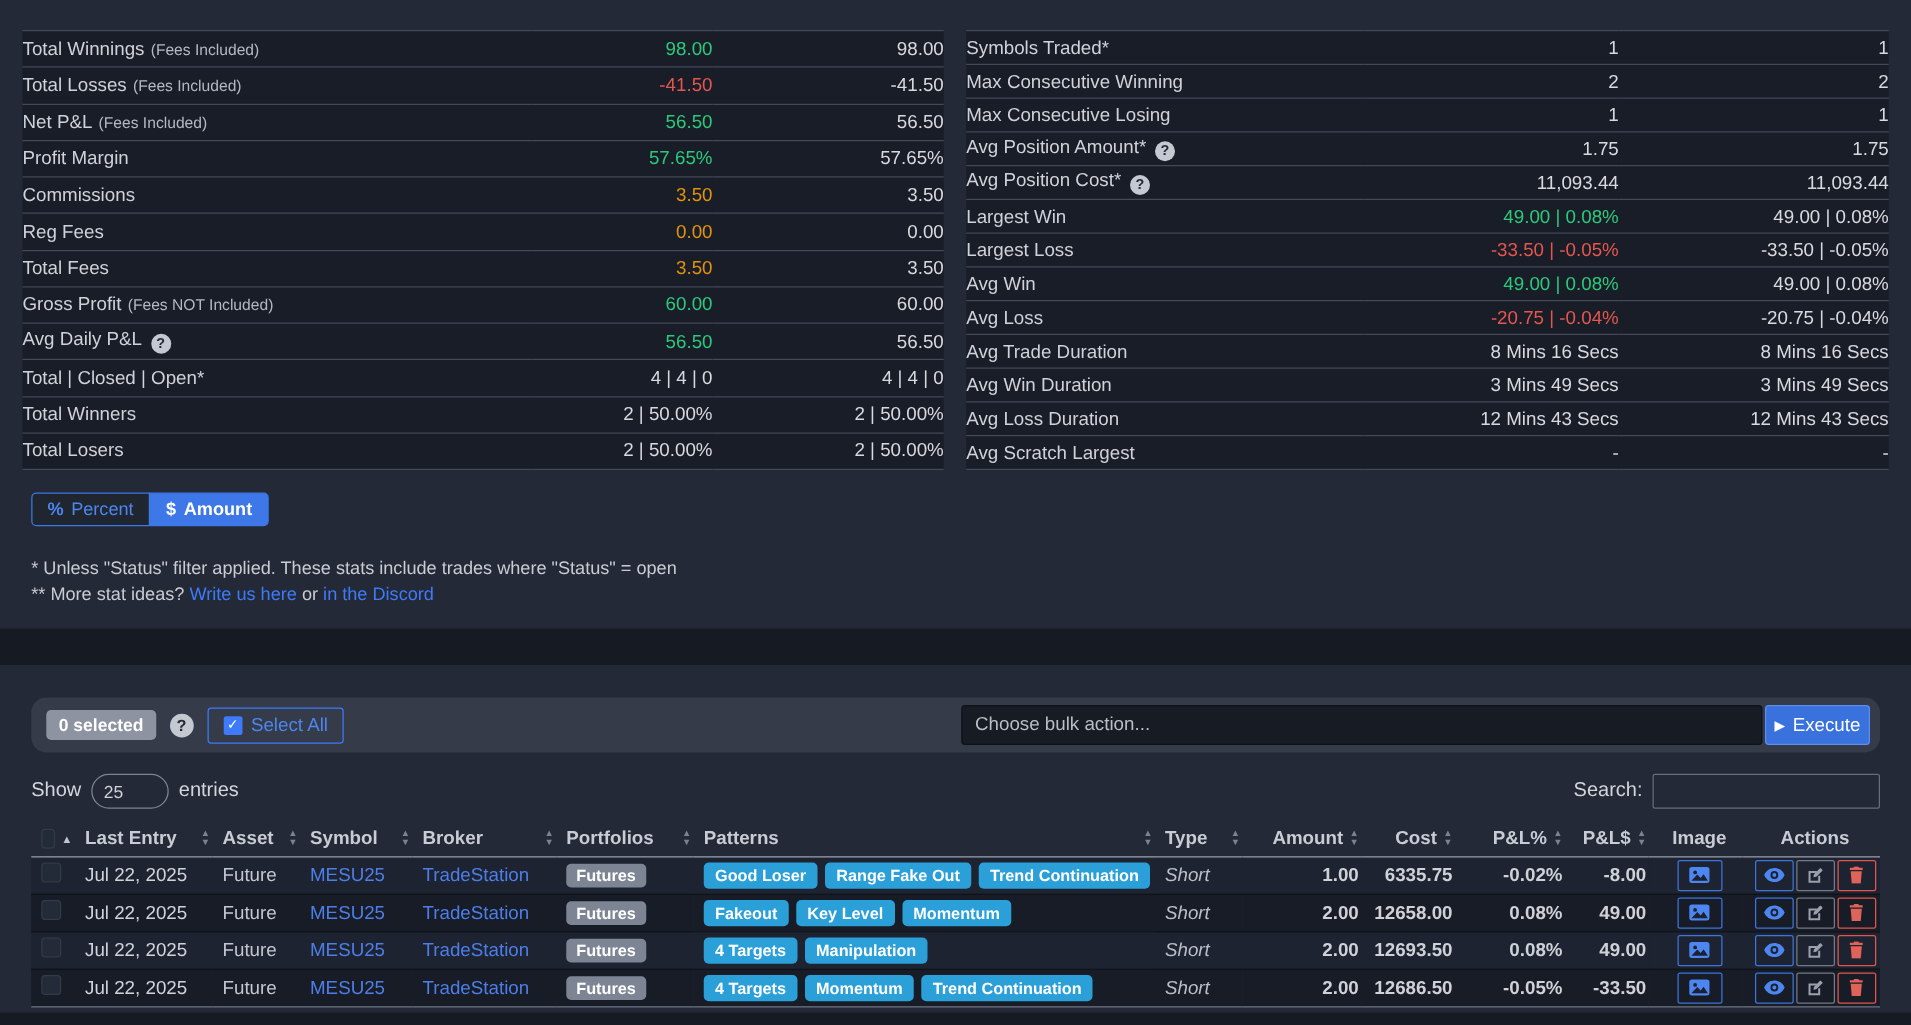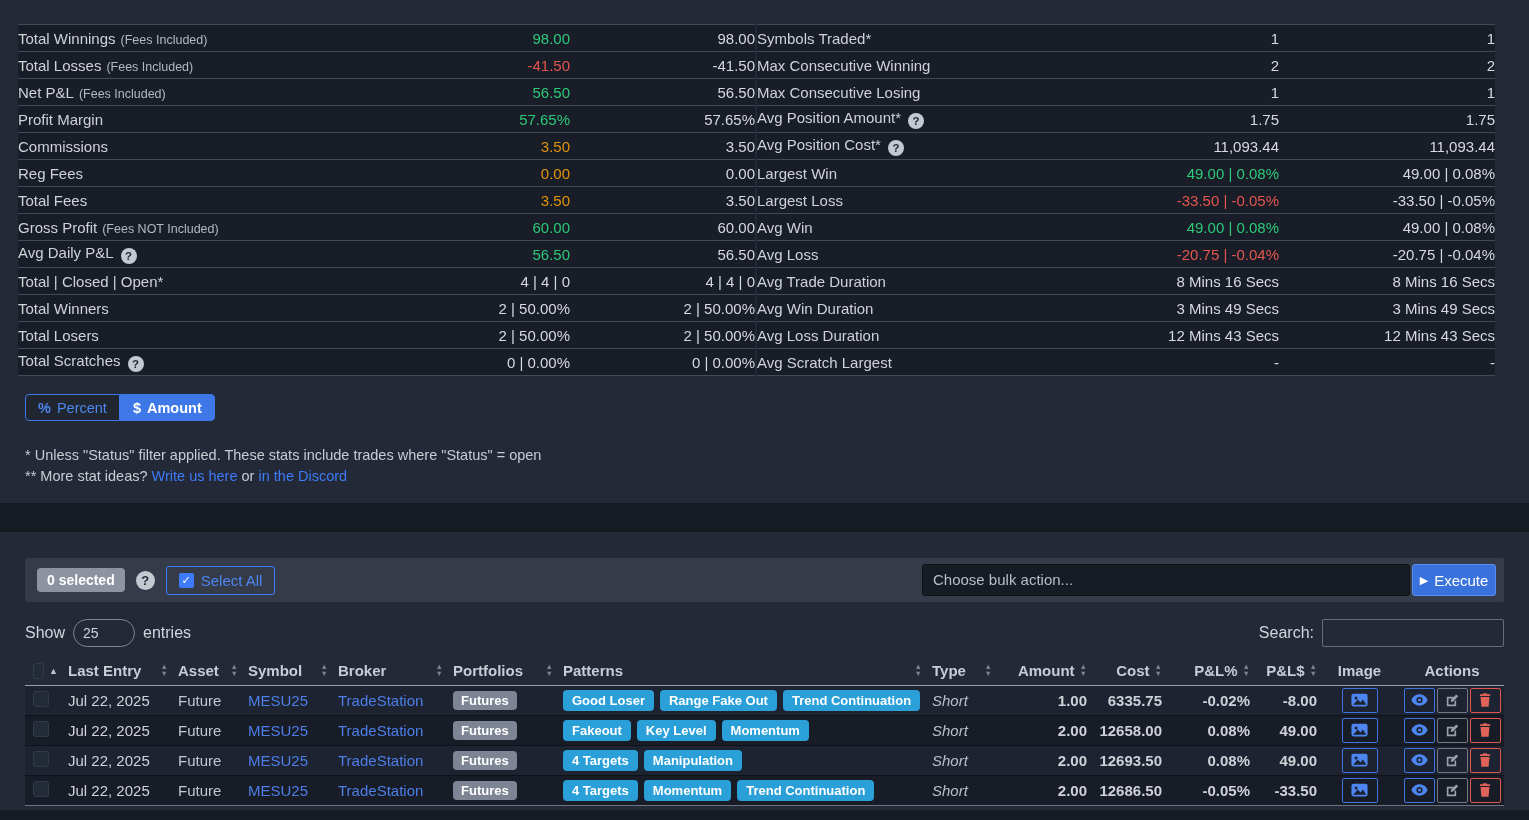--- a/index.html
+++ b/index.html
@@ -1,19 +1,19 @@
 <!DOCTYPE html>
 <html><head>
 <meta charset="utf-8">
 <style>
   * { margin:0; padding:0; box-sizing:border-box; }
   html,body { width:1529px; height:820px; overflow:hidden; background:#161a23;
               font-family:"Liberation Sans", sans-serif; }
   .top-panel { background:#232936; padding:24px 18px 16px; }
-  .stats-wrap { display:flex; gap:2px; }
+  .stats-wrap { display:flex; gap:18px; }
   table.stats { border-collapse:collapse; background:#181d27; border-top:1px solid #424957; }
   table.stats { width:737px; }
   table.stats.stats-right { width:738px; }
   table.stats td { border-bottom:1px solid #424957; height:27px; font-size:15px; padding:0; }
   td.s-label { color:#cfd2d8; padding-left:8px; }
   .s-note { color:#b4b8c1; font-size:12.5px; margin-left:5px; }
   .help-dot { display:inline-block; width:16px; height:16px; border-radius:50%;
               background:#c3c8d1; color:#232936; font-weight:bold; font-size:11.5px;
               text-align:center; line-height:16px; margin-left:7px; vertical-align:-2px; }
   td.s-v1 { text-align:right; }
@@ -30,33 +30,33 @@
   .btn-amount { background:#3d77e8; border:1px solid #3d77e8; color:#fff; font-weight:bold;
                 border-radius:0 4px 4px 0; }
   .glyph-ic { font-weight:bold; }
 
   .footnotes { margin:24px 0 0 7px; font-size:14.5px; color:#c9ccd3; line-height:21px; }
   .footnotes a { color:#3e7bfa; text-decoration:none; }
 
   .section-gap { height:29px; background:#161a23; }
 
   .bottom-panel { background:#232936; height:278px; padding:26px 25px 0; overflow:hidden; }
-  .bulk-bar { height:44px; background:#353b48; border-radius:2px; display:flex;
+  .bulk-bar { height:44px; background:#353b48; border-radius:12px; display:flex;
               align-items:center; padding:0 8px 0 12px; }
   .sel-badge { background:#8d93a0; color:#fff; font-weight:bold; font-size:14px;
                padding:4px 10px; border-radius:4px; }
   .bulk-help { display:inline-block; width:19px; height:19px; border-radius:50%;
                background:#c3c8d1; color:#232936; font-weight:bold; font-size:13px;
                text-align:center; line-height:19px; margin:0 11px; }
   .btn-select-all { background:transparent; border:1px solid #3e7bfa; border-radius:3px;
                     color:#4d86f0; font-size:15px; padding:5px 12px; display:inline-flex;
                     align-items:center; gap:7px; cursor:pointer; font-family:inherit; }
   .cb-glyph { display:inline-block; width:15px; height:15px; background:#3e7bfa; color:#fff;
               font-size:11px; line-height:15px; text-align:center; border-radius:2px; }
-  .bulk-right { margin-left:auto; display:flex; width:574px; gap:2px; }
+  .bulk-right { margin-left:auto; display:flex; width:727px; gap:2px; }
   .bulk-select { flex:1; height:32px; background:#161b24; border:1px solid #0d1118;
                  border-radius:3px; color:#b9bec7; font-size:15px; line-height:30px;
                  padding:0 10px; cursor:pointer; }
   .btn-execute { width:84px; height:32px; background:#3a72dd; border:1px solid #5b8ef0;
                  border-radius:3px; color:#fff; font-size:15px; display:inline-flex;
                  align-items:center; justify-content:center; gap:6px; cursor:pointer;
                  font-family:inherit; }
   .play-ic { font-size:11px; }
 
   .entries-row { margin-top:17px; height:28px; display:flex; align-items:center;
@@ -166,25 +166,20 @@
           <tr class="stats-row">
             <td class="s-label"><span>Total Winners</span></td>
             <td class="s-v1 v-plain">2 | 50.00%</td>
             <td class="s-v2">2 | 50.00%</td>
           </tr>
           <tr class="stats-row">
             <td class="s-label"><span>Total Losers</span></td>
             <td class="s-v1 v-plain">2 | 50.00%</td>
             <td class="s-v2">2 | 50.00%</td>
           </tr>
-          <tr class="stats-row">
-            <td class="s-label"><span>Total Scratches</span><span class="help-dot">?</span></td>
-            <td class="s-v1 v-plain">0 | 0.00%</td>
-            <td class="s-v2">0 | 0.00%</td>
-          </tr>
         </tbody>
     </table>
     <table class="stats stats-right">
       <tbody id="stats-right-body">
           <tr class="stats-row">
             <td class="s-label"><span>Symbols Traded*</span></td>
             <td class="s-v1 v-plain">1</td>
             <td class="s-v2">1</td>
           </tr>
           <tr class="stats-row">

